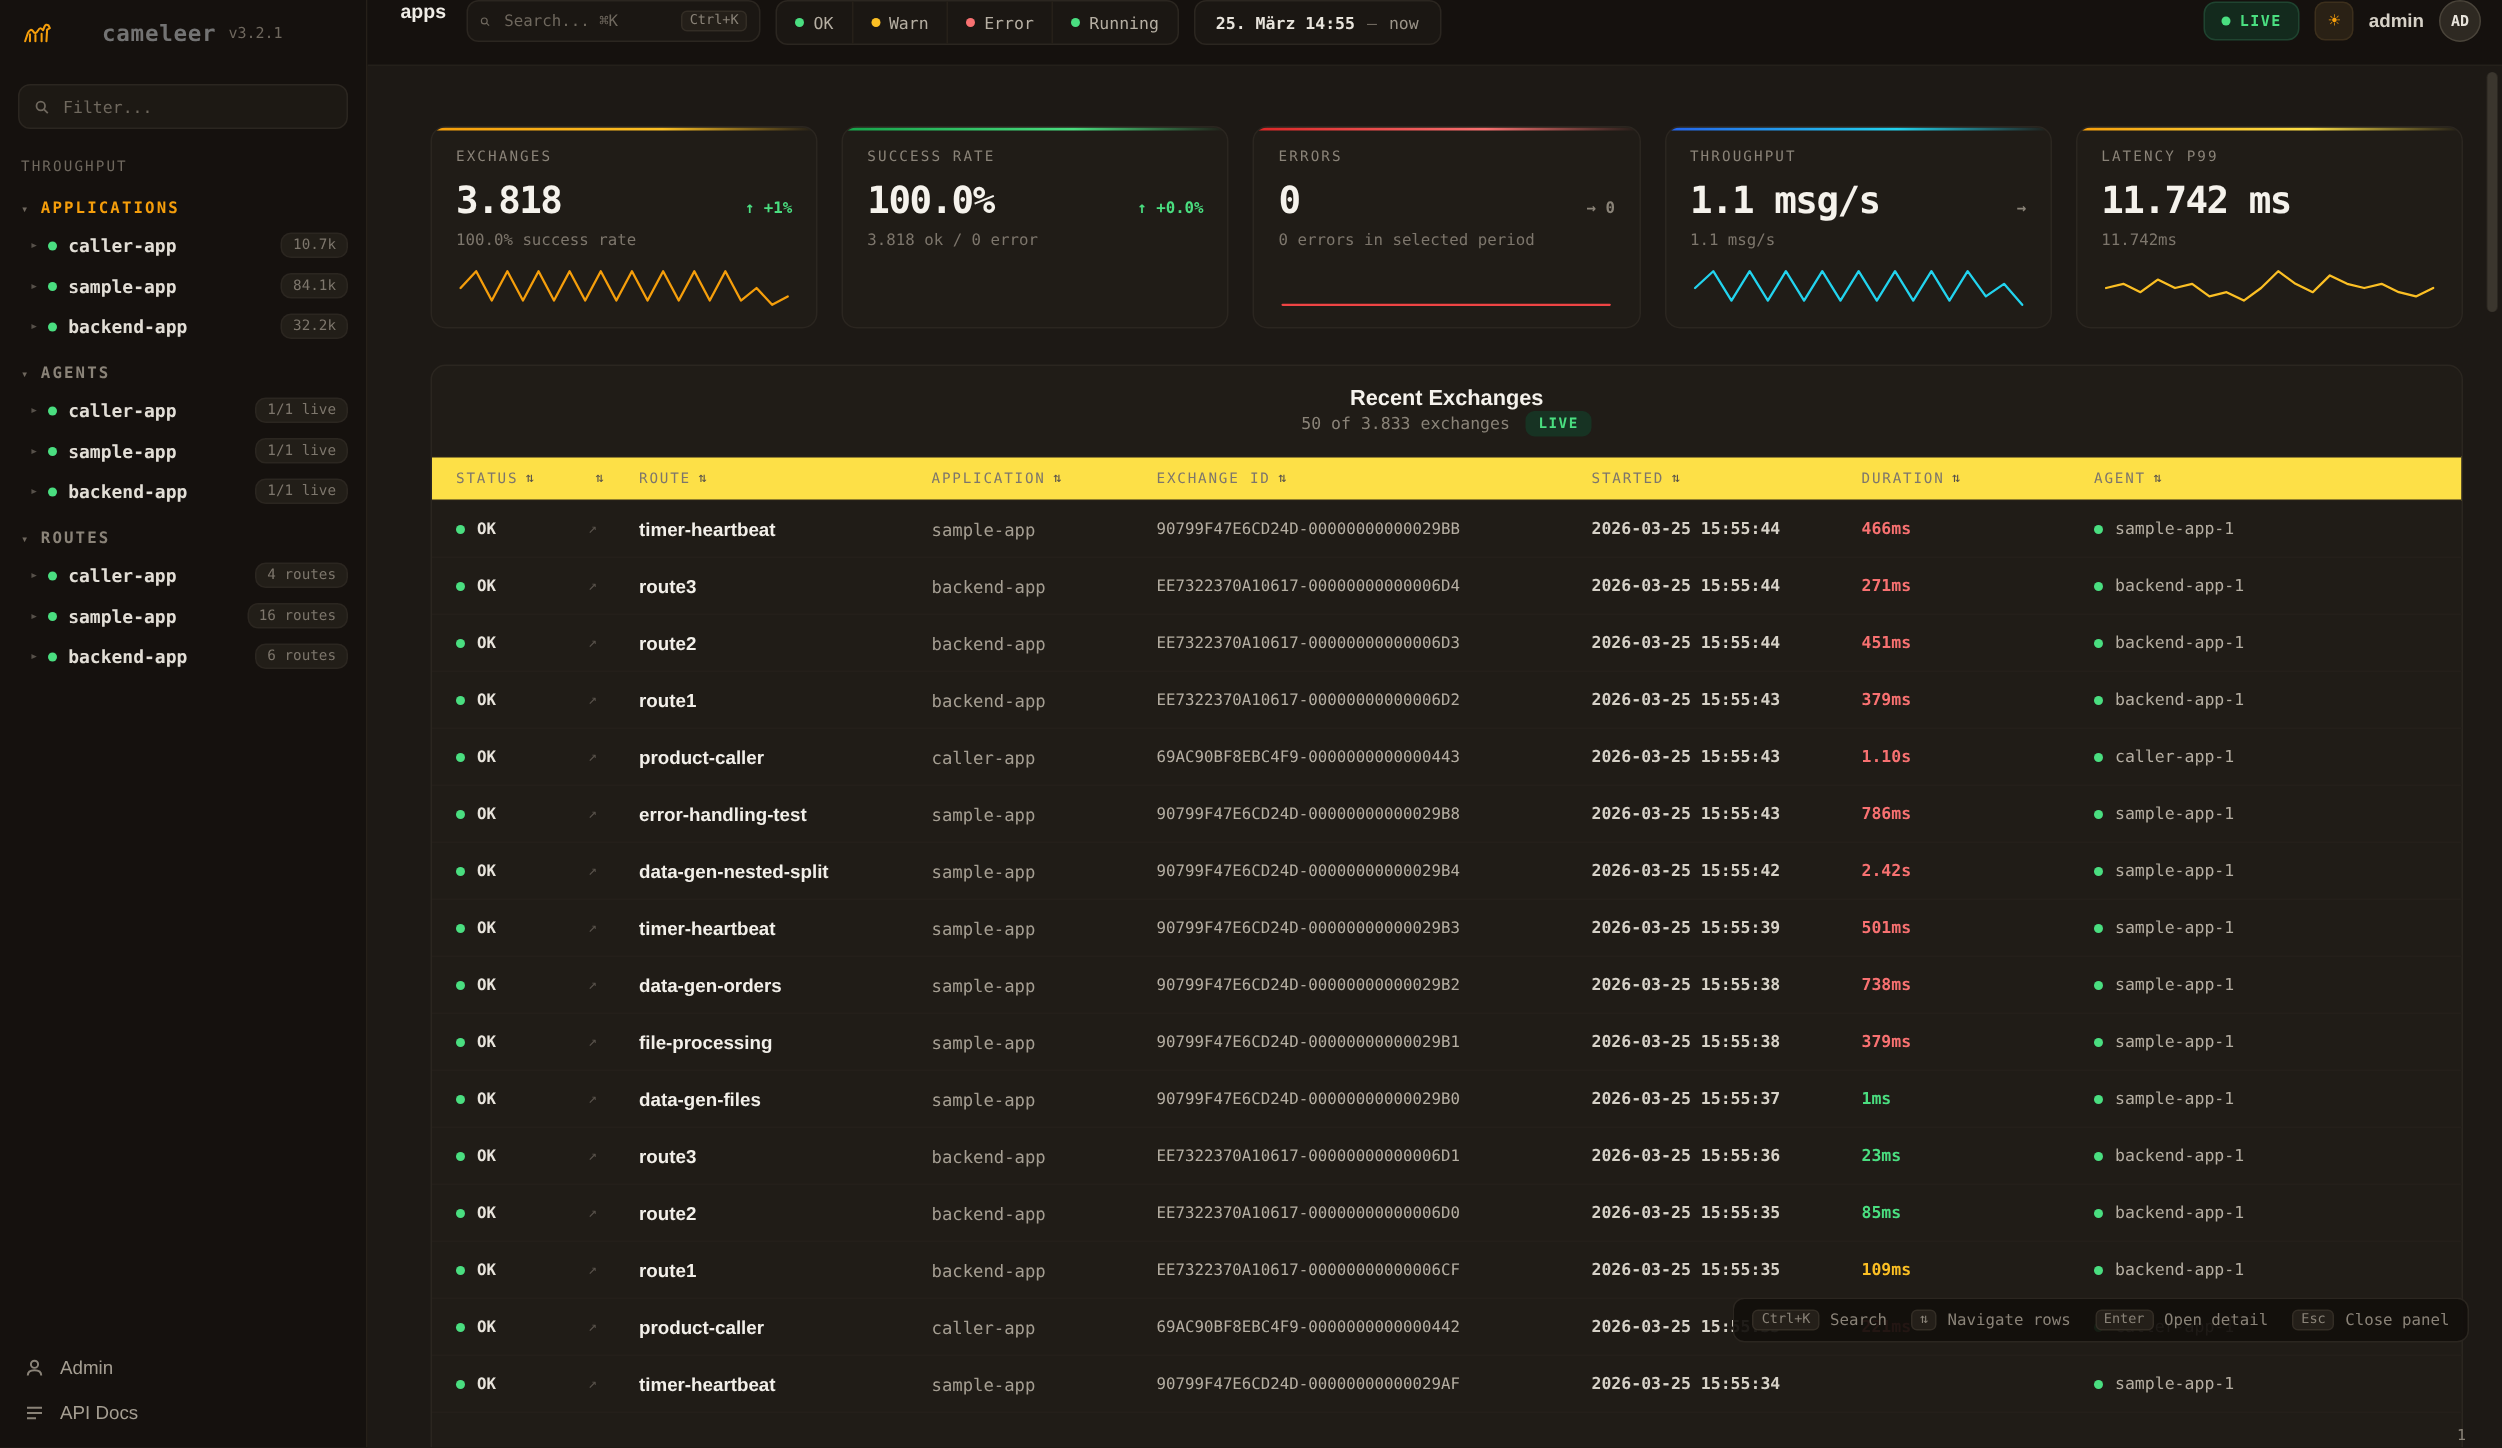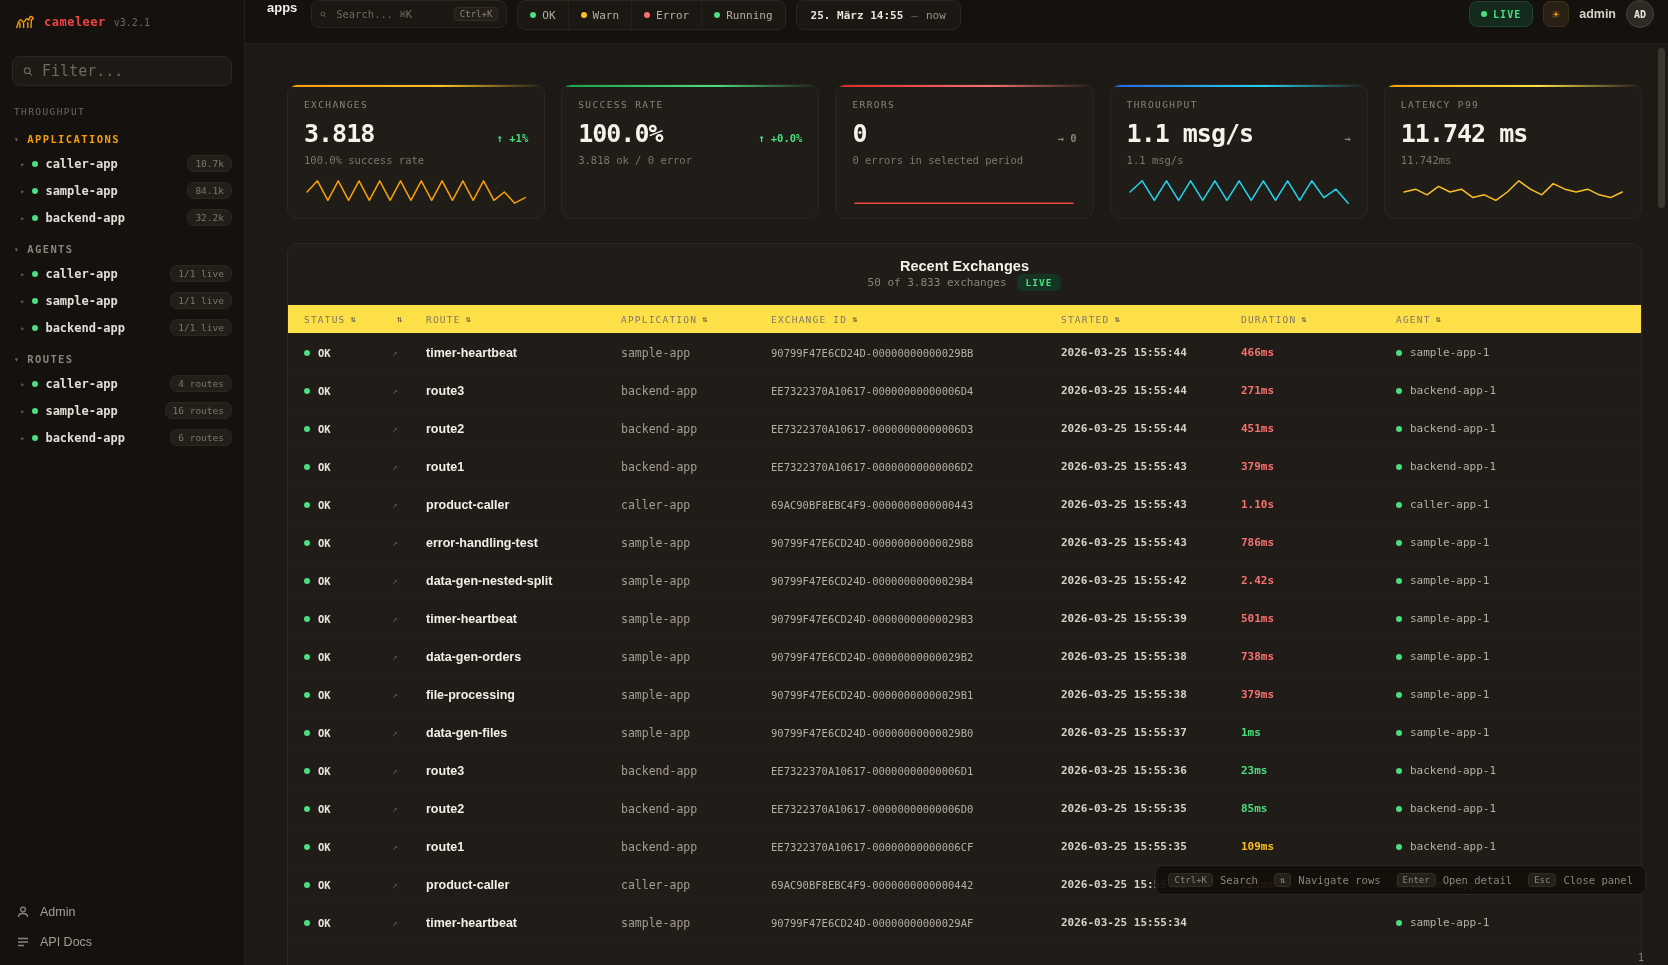--- a/index.html
+++ b/index.html
@@ -8,24 +8,24 @@
     width:1668px; height:965px; overflow:hidden;
     background:#1d1915; color:#d6d1c7;
     font-family:"DejaVu Sans Mono", monospace;
     position:relative; font-size:12px;
   }
   .app { display:flex; height:100%; }
 
   
   .sidebar { width:245px; min-width:245px; background:#15110e; border-right:1px solid #262019; display:flex; flex-direction:column; }
   .side-logo { height:44px; display:flex; align-items:center; gap:8px; padding:0 14px; }
-  .brand { color:#ef4444; font-weight:bold; font-size:12px; letter-spacing:0.5px; }
+  .brand { color:#737373; font-weight:bold; font-size:15px; letter-spacing:0.5px;margin-left:24px; }
   .ver { color:#6f685e; font-size:10px; }
   .side-filter { margin:12px 12px 2px; background:#1d1914; border:1px solid #2b2620; border-radius:8px; height:30px; display:flex; align-items:center; gap:7px; padding:0 10px; }
-  .side-filter input { background:transparent; border:none; outline:none; color:#d6d1c7; font-family:"DejaVu Sans Mono",monospace; font-size:15px; width:100%; }
+  .side-filter input { background:transparent; border:none; outline:none; color:#d6d1c7; font-family:"DejaVu Sans Mono",monospace; font-size:11px; width:100%; }
   .side-filter input::placeholder { color:#6f685e; }
   .nav-label { padding:18px 14px 4px; font-size:9.5px; letter-spacing:1.4px; color:#6f685e; }
   .section-head { display:flex; align-items:center; gap:7px; padding:12px 14px 5px; font-size:10.5px; letter-spacing:1.4px; color:#8a8378; font-weight:bold; cursor:pointer; }
   .section-head.amber span.sec-title { color:#f59e0b; }
   .caret { color:#6f685e; font-size:8px; }
   .side-items { display:flex; flex-direction:column; }
   .side-item { display:flex; align-items:center; gap:7px; padding:0 12px 0 20px; height:27px; cursor:pointer; }
   .chev { color:#57514a; font-size:9px; }
   .sdot { width:6px; height:6px; border-radius:50%; background:#4ade80; flex:none; }
   .item-name { flex:1; font-size:12px; color:#e2ded6; font-weight:bold; }

